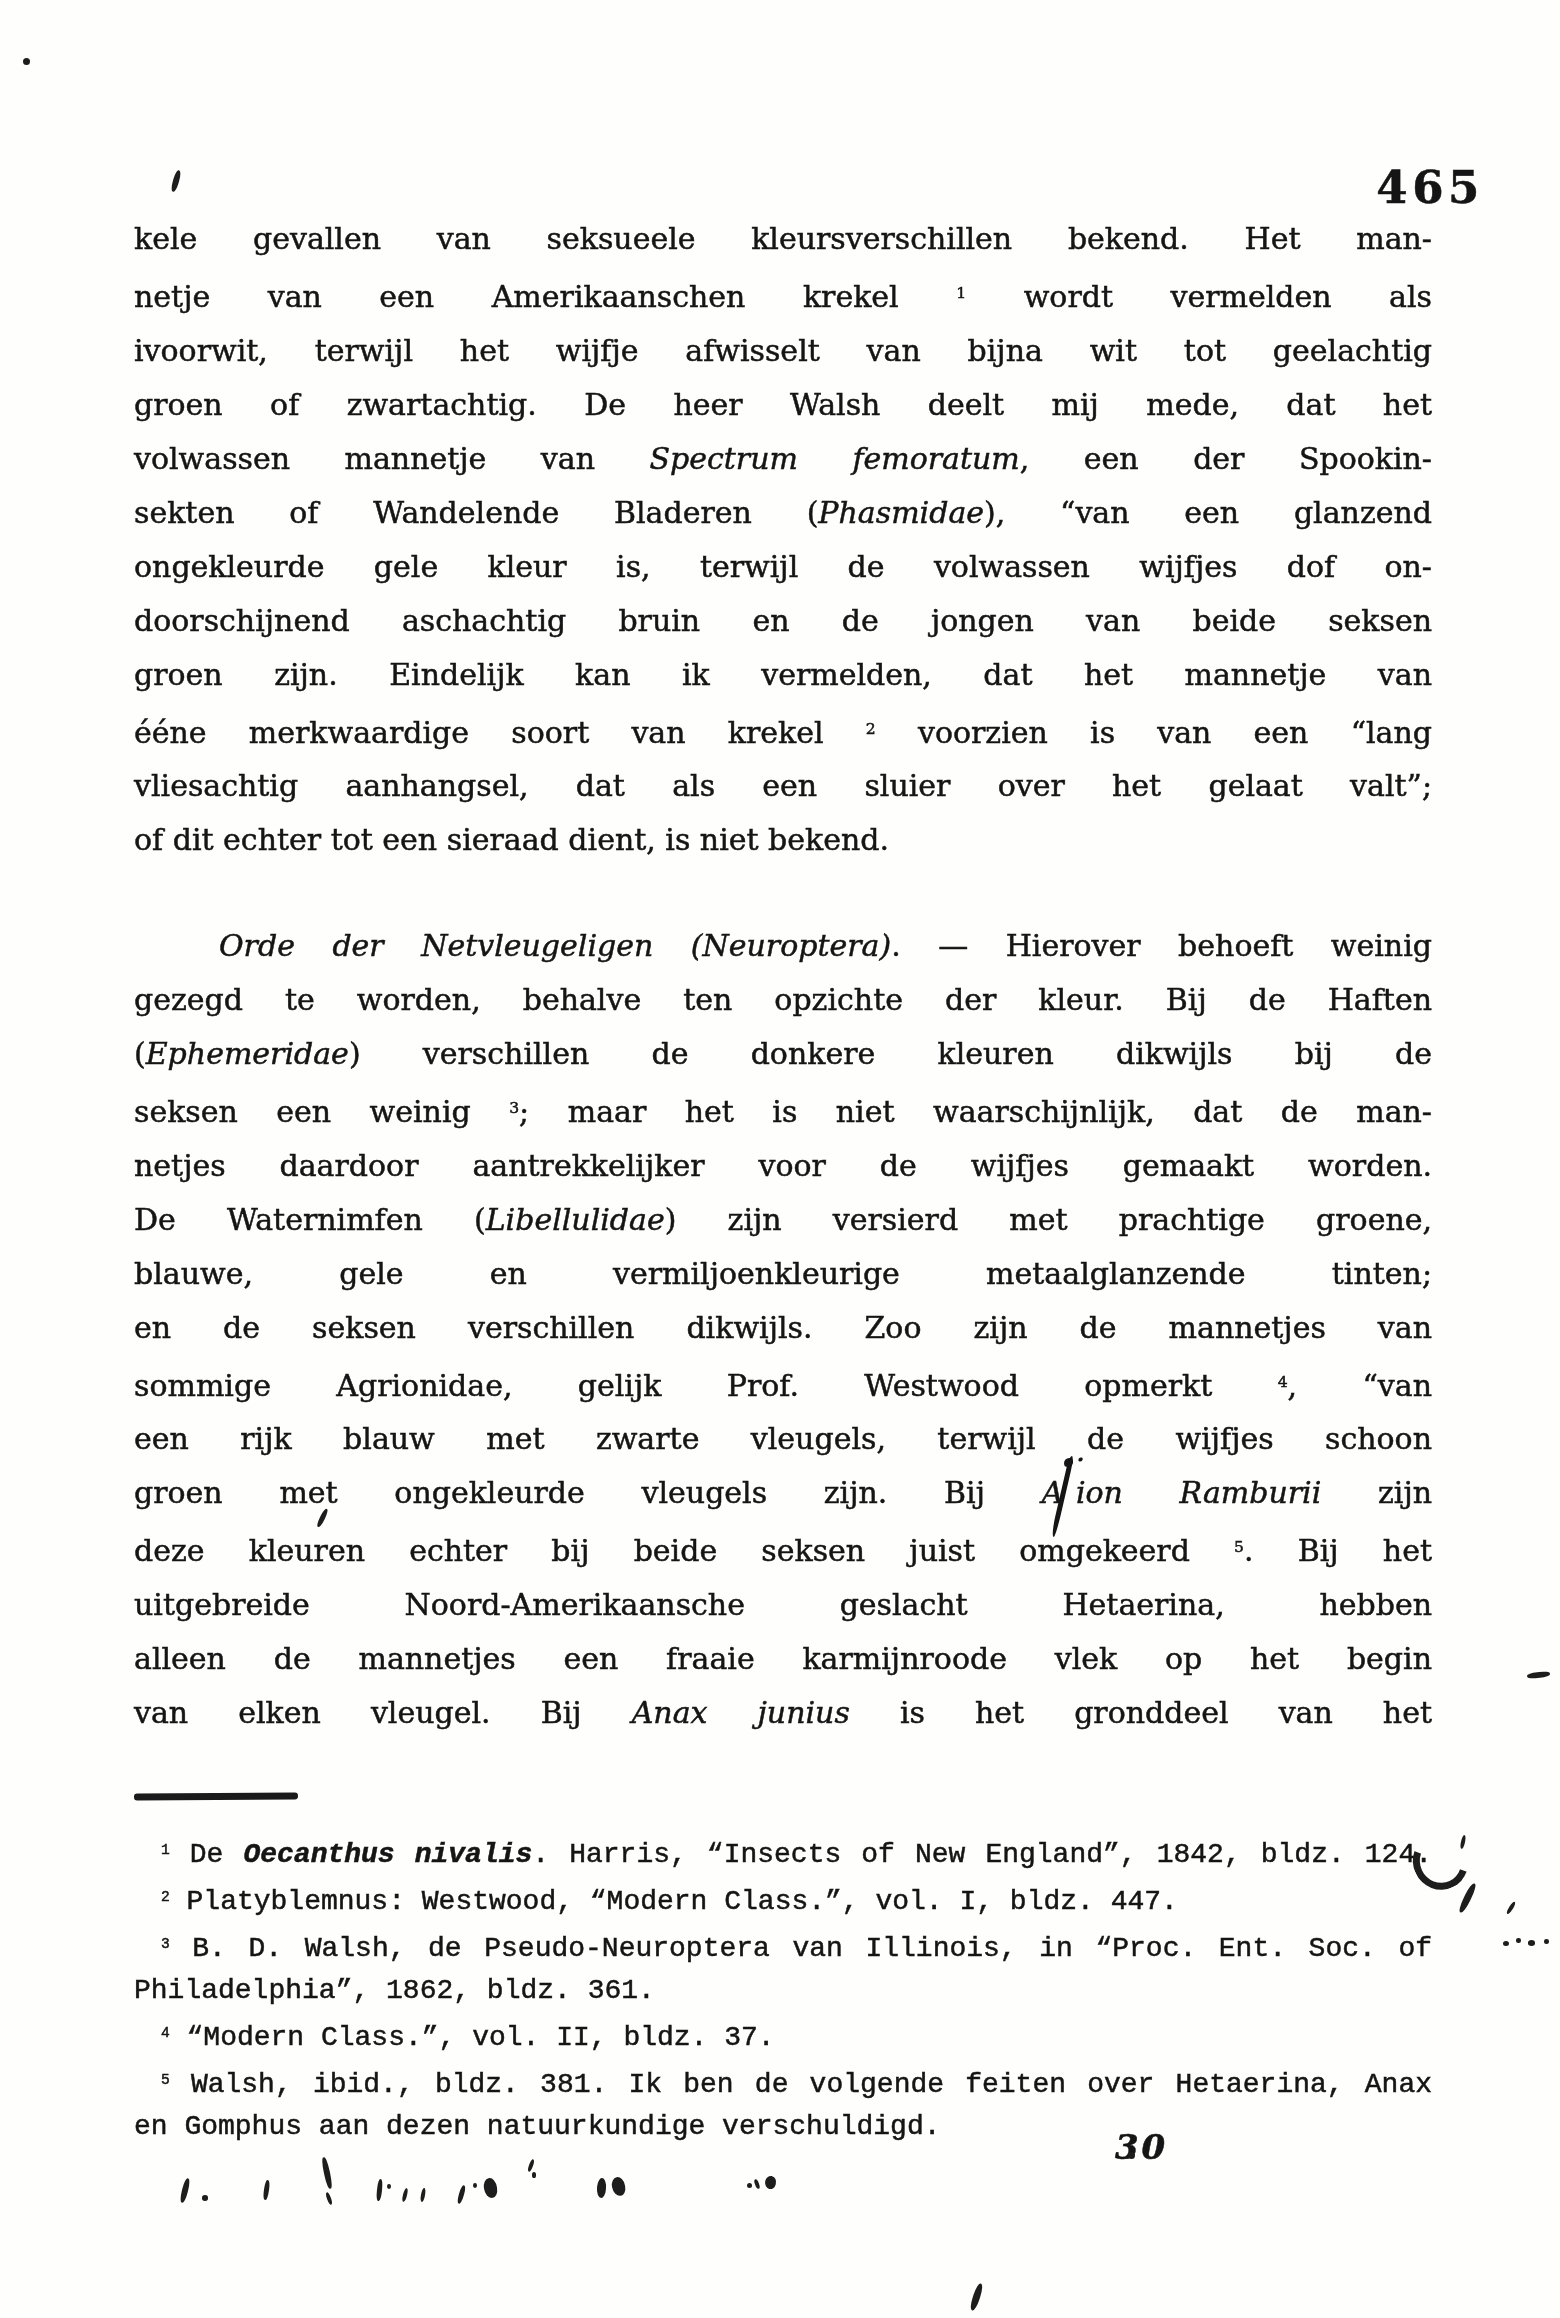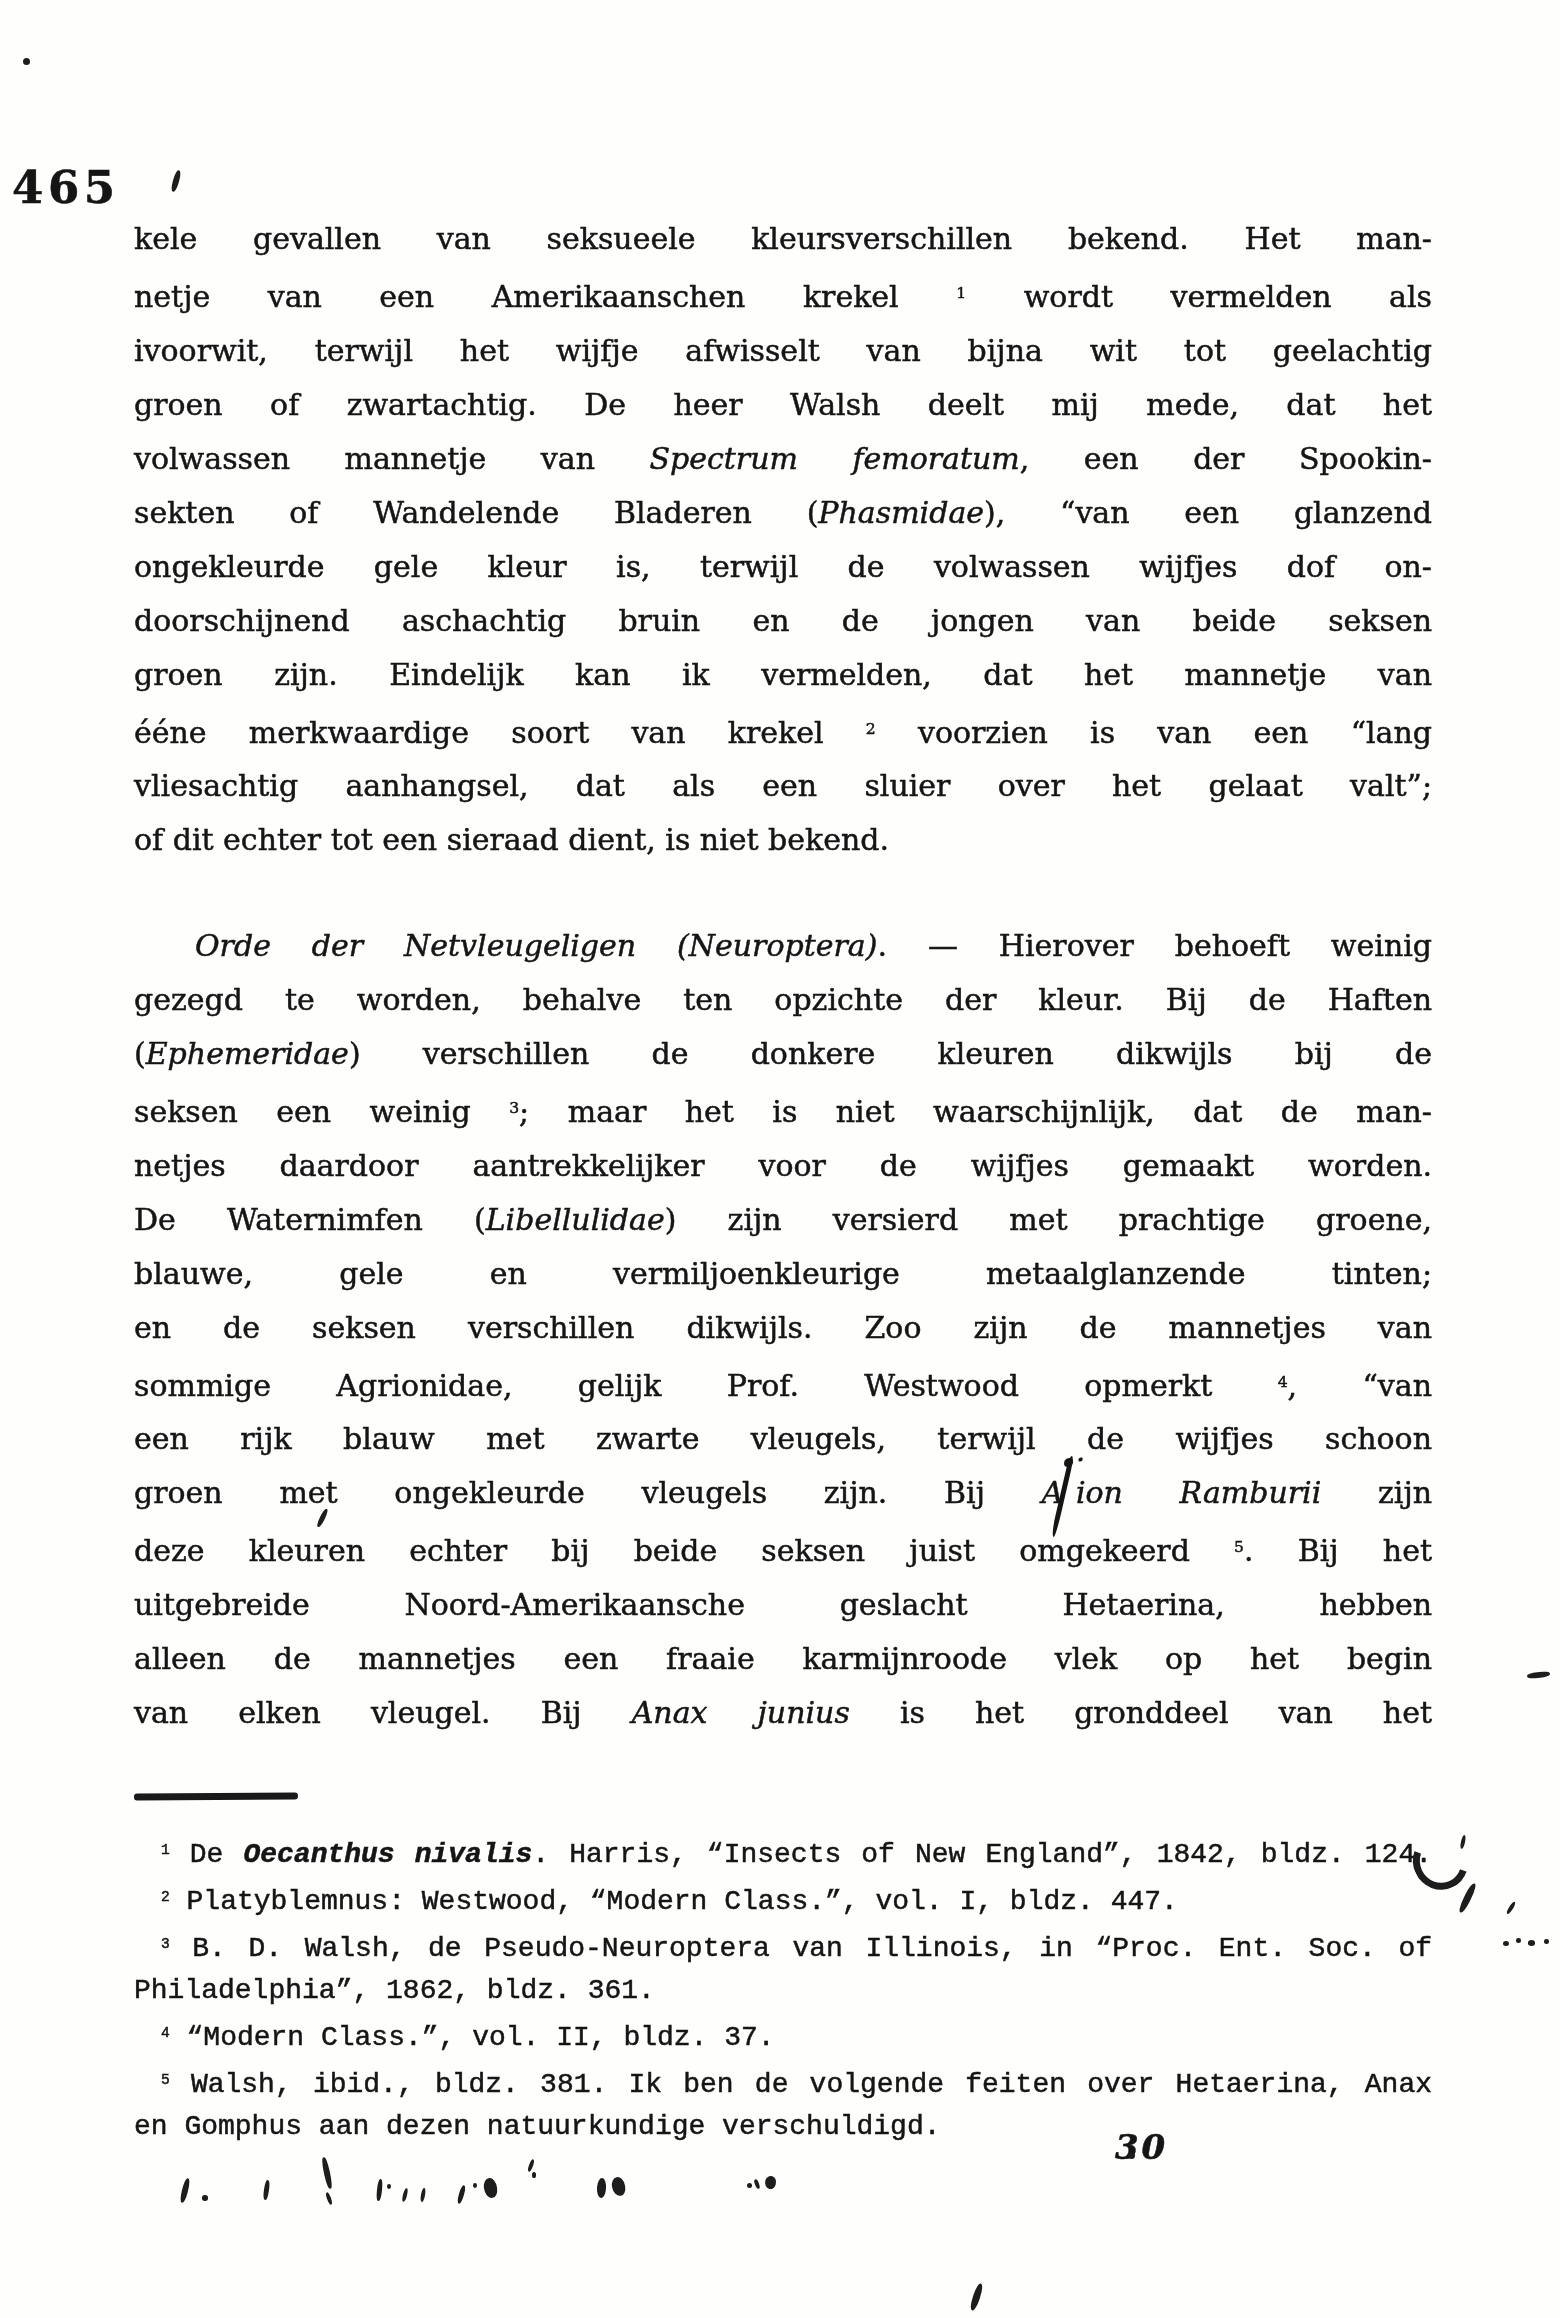--- a/index.html
+++ b/index.html
@@ -6,40 +6,40 @@
   #page{
     position:relative;
     width:1561px;height:2398px;
     background:#fefefdff;
     font-family:"DejaVu Serif","Liberation Serif",serif;
     color:#151515;
     overflow:hidden;
   }
   .heavy{ -webkit-text-stroke:0.5px currentColor; }
   #pageno{
-    position:absolute; top:161px; left:12px; width:1456px;
-    text-align:left;
-    font-size:45px; font-weight:700; letter-spacing:4.6px;
+    position:absolute; top:161px; left:0; width:1456px;
+    text-align:right;
+    font-size:45px; font-weight:700; letter-spacing:4.6px;padding-left:28px;
   }
   #maintext{
     position:absolute; left:134px; top:212px; width:1298px;
     font-size:30px; line-height:54px;
     text-align:justify;
   }
   #footnotes{
     position:absolute; left:134px; top:1829px; width:1298px;
     font-size:28px; line-height:42px;
     text-align:justify;
     font-family:Liberation Mono, monospace;
   }
   .tline{ text-align:justify; text-align-last:justify; white-space:normal; }
   .tline.nojust{ text-align-last:left; }
   .tline.ind1{ text-indent:61px; }
   .tline.ind2{ text-indent:27px; }
-  .tline.gap{ margin-top:52px; }
+  .tline.gap{ margin-top:52px;margin-left:24px; }
   .i{ font-style:italic; }
   .bi{ font-style:italic; font-weight:700; }
   .s{ font-size:.52em; vertical-align:.55em; letter-spacing:0; }
   
   .blot{ display:inline-block; width:.42em; height:.9em; position:relative; }
   .blot::after{
     content:""; position:absolute; left:-0.10em; top:-0.72em;
     width:0.17em; height:2.75em; background:#151515;
     border-radius:55% 45% 40% 60%/14% 18% 30% 26%;
     transform:rotate(13deg);

